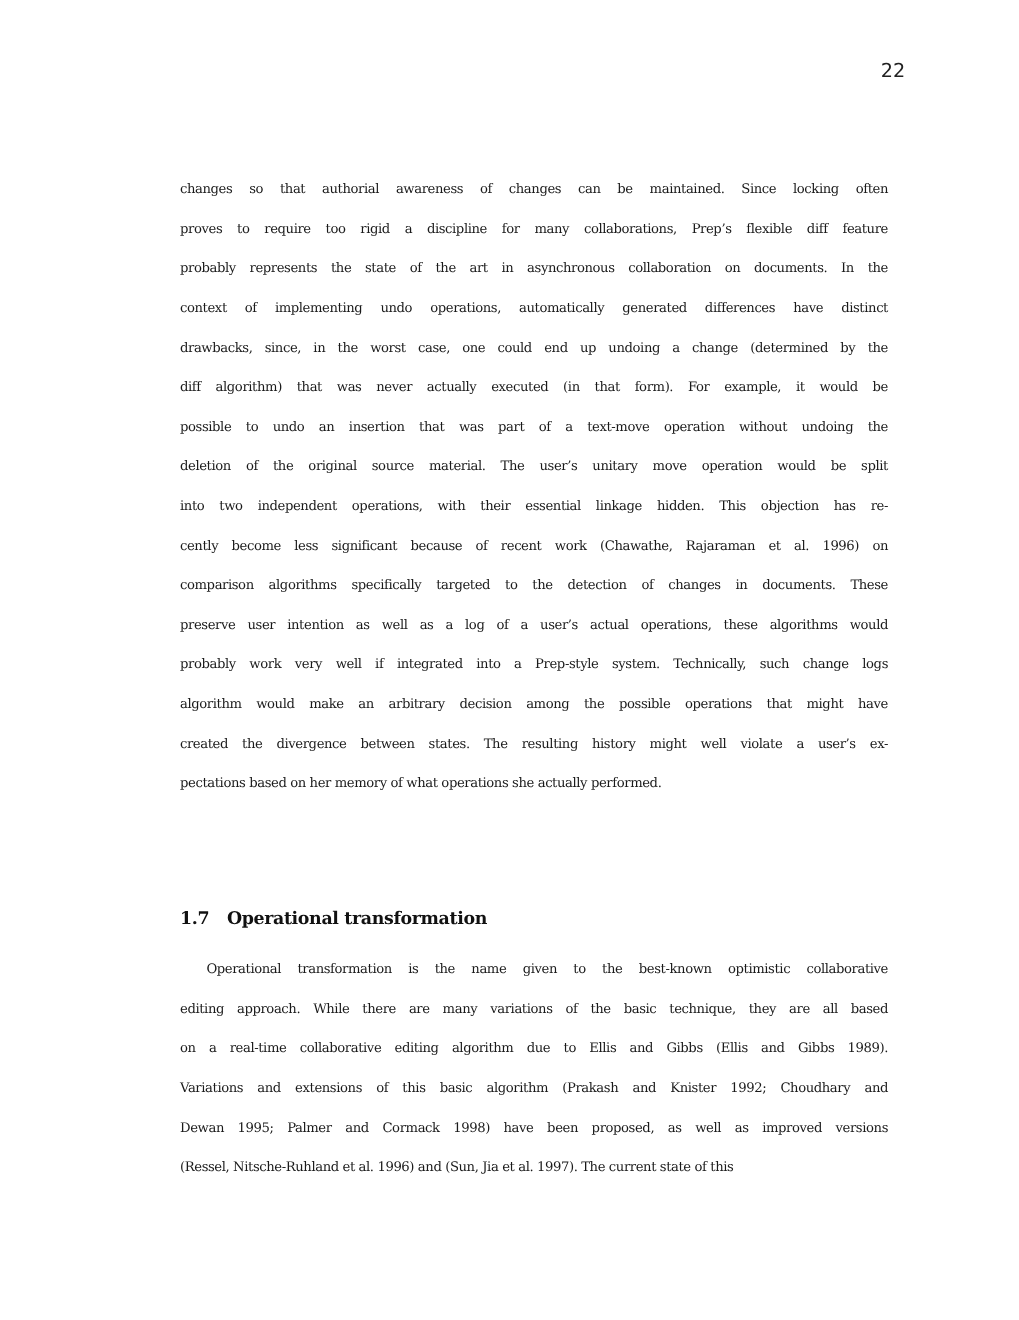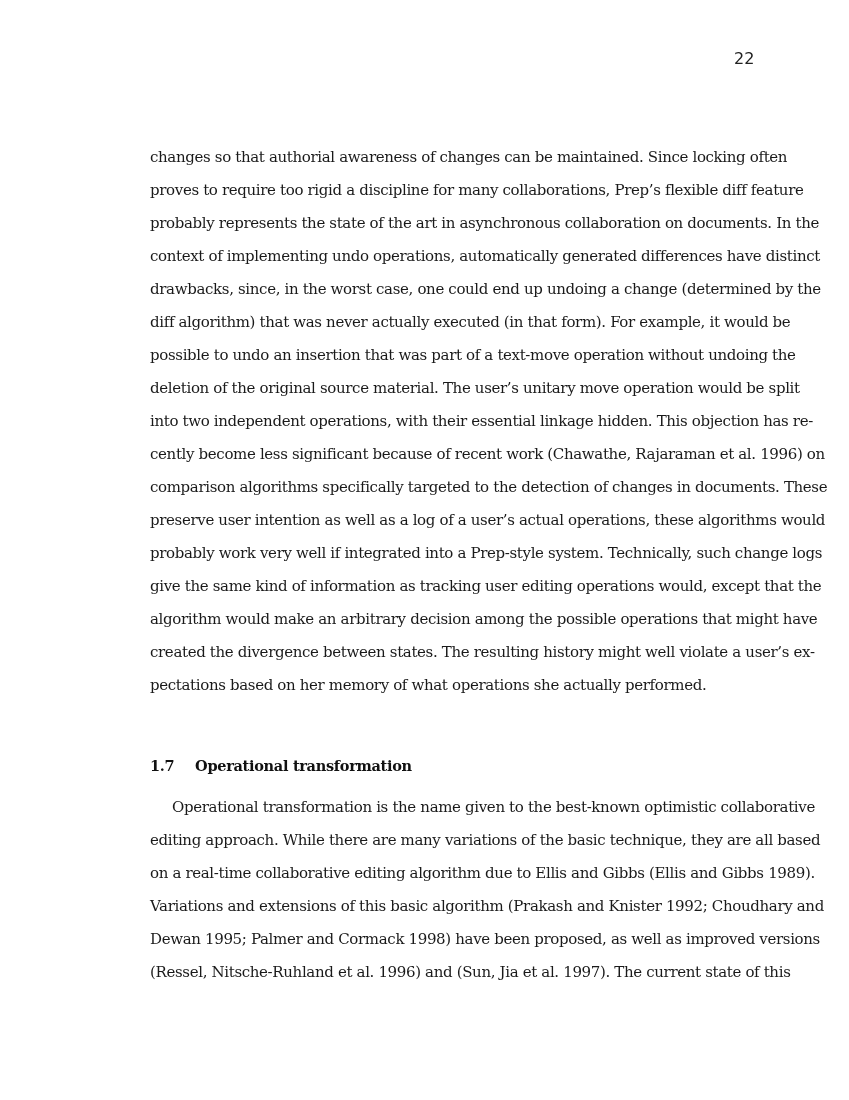--- a/index.html
+++ b/index.html
@@ -3,53 +3,52 @@
 <meta charset="utf-8">
 <style>
   html, body { margin: 0; padding: 0; background: #ffffff; }
   body { width: 849px; height: 1100px; position: relative; overflow: hidden; }
   .page-number {
     position: absolute; top: 49px; left: 734px;
     font-family: "DejaVu Sans", sans-serif; font-size: 16px; color: #222;
   }
   .text-block {
     position: absolute; left: 150px; width: 590px;
-    font-family: "DejaVu Serif", serif; font-size: 15px; color: #1a1a1a;
+    font-family: "DejaVu Serif", serif; font-size: 11px; color: #1a1a1a;
     letter-spacing: -0.35px;
   }
   .line { height: 33px; line-height: 33px; white-space: nowrap; }
   .line.justify { text-align: justify; text-align-last: justify; }
   .indent { padding-left: 22px; }
   .heading {
     position: absolute; left: 150px; top: 757px;
     font-family: "DejaVu Serif", serif; font-weight: bold; font-size: 14.5px; color: #111;
     letter-spacing: -0.3px;
   }
-  .heading .num { margin-right: 16px; }
+  .heading .num { margin-right: 10px; }
 </style>
 </head>
 <body>
 
 <div class="page-number">22</div>
 
 <div class="text-block" style="top:141px;">
   <div class="line justify">changes so that authorial awareness of changes can be maintained. Since locking often</div>
   <div class="line justify">proves to require too rigid a discipline for many collaborations, Prep’s flexible diff feature</div>
   <div class="line justify">probably represents the state of the art in asynchronous collaboration on documents. In the</div>
   <div class="line justify">context of implementing undo operations, automatically generated differences have distinct</div>
   <div class="line justify">drawbacks, since, in the worst case, one could end up undoing a change (determined by the</div>
   <div class="line justify">diff algorithm) that was never actually executed (in that form). For example, it would be</div>
   <div class="line justify">possible to undo an insertion that was part of a text-move operation without undoing the</div>
   <div class="line justify">deletion of the original source material. The user’s unitary move operation would be split</div>
   <div class="line justify">into two independent operations, with their essential linkage hidden. This objection has re-</div>
   <div class="line justify">cently become less significant because of recent work (Chawathe, Rajaraman et al. 1996) on</div>
   <div class="line justify">comparison algorithms specifically targeted to the detection of changes in documents. These</div>
   <div class="line justify">preserve user intention as well as a log of a user’s actual operations, these algorithms would</div>
   <div class="line justify">probably work very well if integrated into a Prep-style system. Technically, such change logs</div>
-  <div class="line justify">give the same kind of information as tracking user editing operations would, except that the</div>
   <div class="line justify">algorithm would make an arbitrary decision among the possible operations that might have</div>
   <div class="line justify">created the divergence between states. The resulting history might well violate a user’s ex-</div>
   <div class="line">pectations based on her memory of what operations she actually performed.</div>
 </div>
 
 <div class="heading">
   <span class="num">1.7</span>
   <span>Operational transformation</span>
 </div>
 

